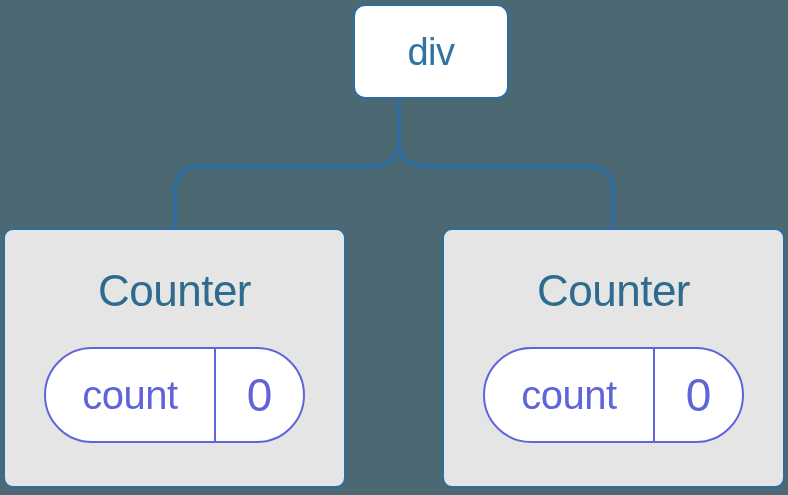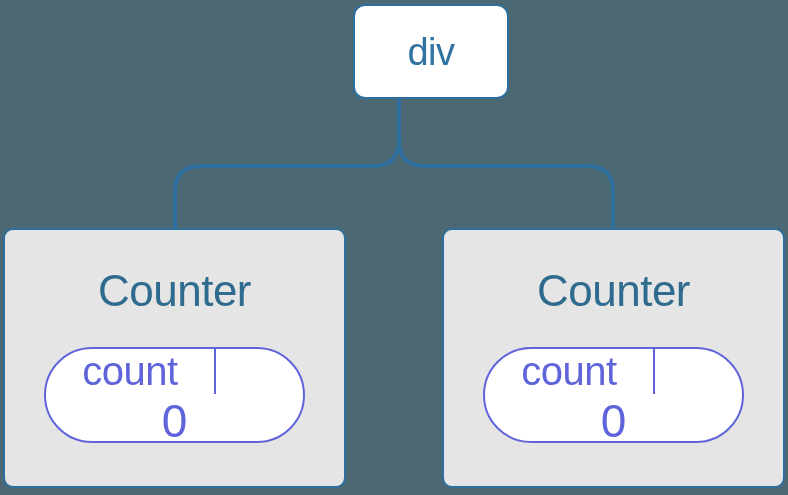--- a/index.html
+++ b/index.html
@@ -80,21 +80,20 @@
     top: 117px;
     left: 39px;
     width: 261px;
     height: 96px;
     border: 2px solid #6064DB;
     border-radius: 48px;
     box-sizing: border-box;
     display: flex;
     align-items: stretch;
     background: #FFFFFF;
-    flex-direction: column;
   }
   .pill-name-cell {
     width: 170px;
     display: flex;
     align-items: center;
     justify-content: center;
     border-right: 2px solid #6064DB;
     box-sizing: border-box;
   }
   .pill-value-cell {

